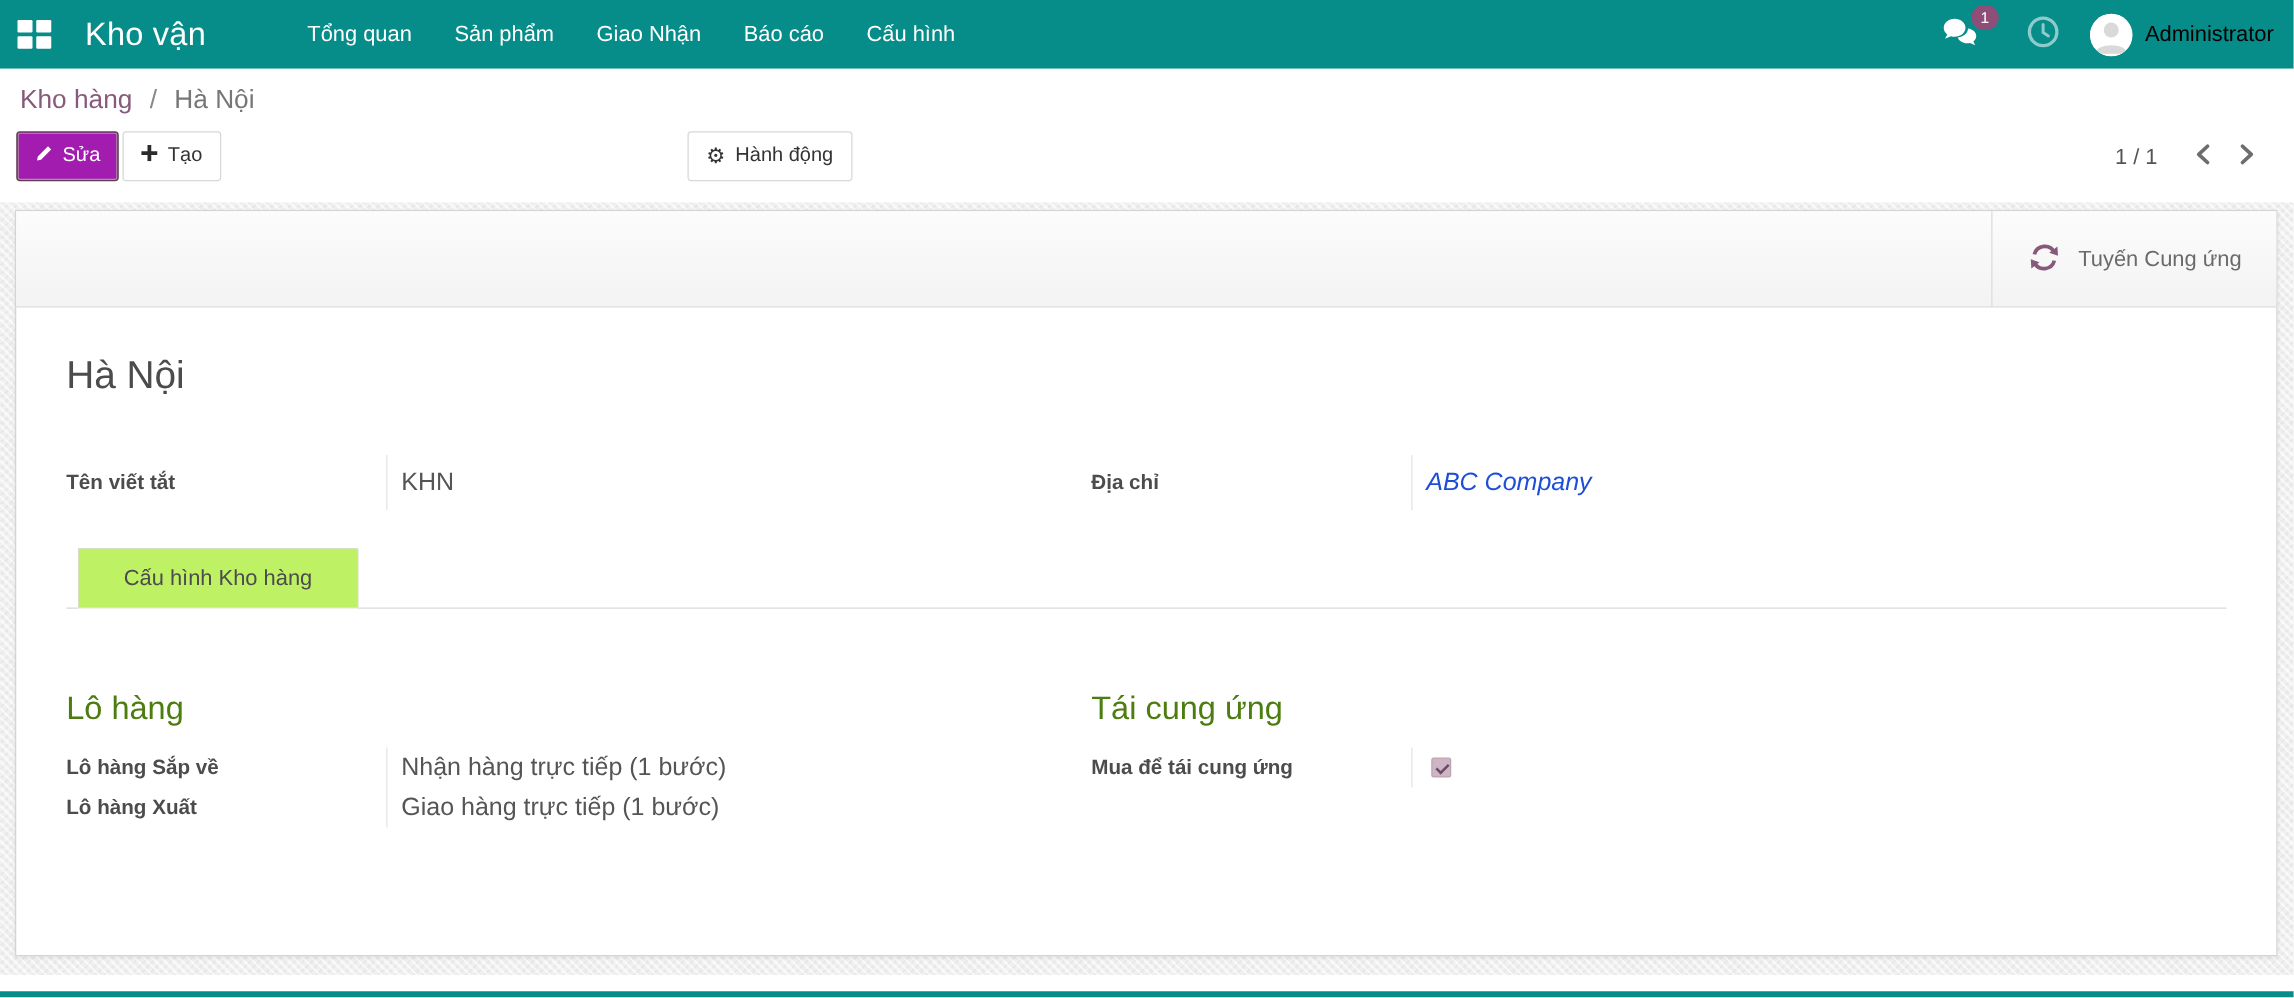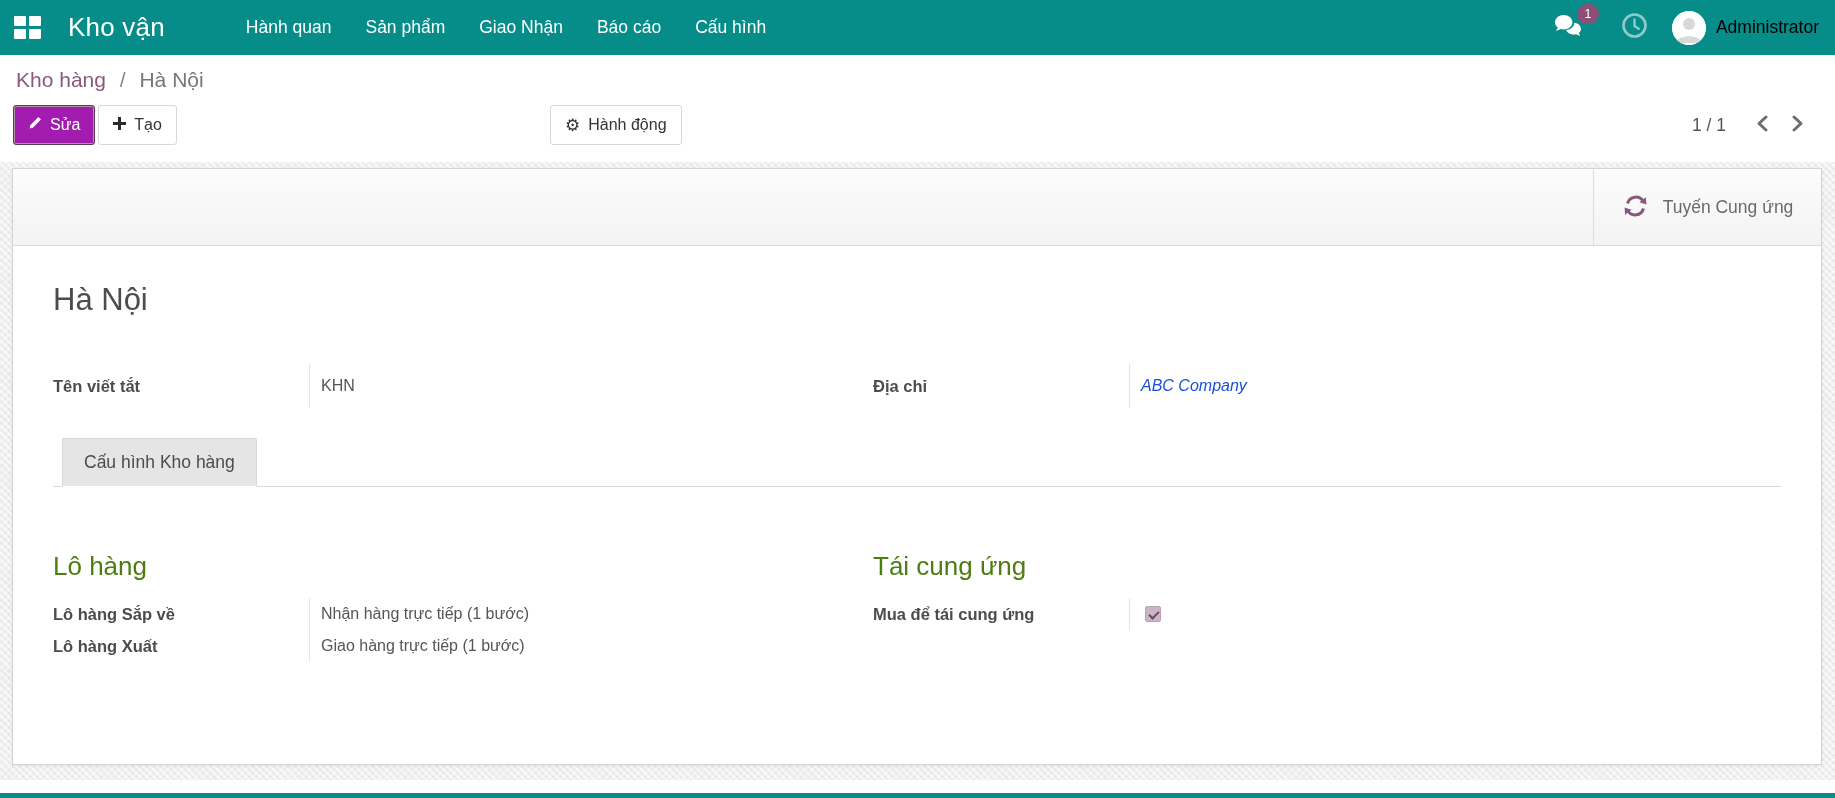--- a/index.html
+++ b/index.html
@@ -53,46 +53,46 @@
   .sheet-body { padding: 36px 40px 0 40px; }
   .o-title { font-size: 31px; font-weight: 400; color: #4c4c4c; }
 
   .fieldgroup { display: flex; }
   .group-left { width: 820px; flex: 0 0 auto; }
   .group-right { flex: 1; }
   .top-group { margin-top: 46px; }
   .frow { display: flex; height: 44px; align-items: center; }
   .frow-sm { height: 32px; }
   .flabel { width: 256px; flex: 0 0 auto; font-weight: bold; font-size: 16.5px; color: #4c4c4c; }
-  .fval { align-self: stretch; display: flex; align-items: center; flex: 1; border-left: 1px solid #e4e4e4; padding-left: 11px; font-size: 16px; color: #555; }
+  .fval { align-self: stretch; display: flex; align-items: center; flex: 1; border-left: 1px solid #e4e4e4; padding-left: 11px; font-size: 20px; color: #555; }
   .fval.link { color: #1d4ed8; cursor: pointer; font-style: italic; }
 
   .tabs { margin-top: 30px; border-bottom: 1px solid #d9d9d9; display: flex; }
-  .tab { height: 49px; margin-left: 9px; padding: 0 21px; display: flex; align-items: center; font-size: 17.5px; color: #4c4c4c; background: #e5e5e5; border: 1px solid #d9d9d9; border-bottom: 1px solid #fff; border-radius: 2px 2px 0 0; margin-bottom: -1px; cursor: pointer; text-align: center; }
+  .tab { height: 49px; margin-left: 9px; padding: 0 36px; display: flex; align-items: center; font-size: 17.5px; color: #4c4c4c; background: #bef264; border: 1px solid #d9d9d9; border-bottom: 1px solid #fff; border-radius: 2px 2px 0 0; margin-bottom: -1px; cursor: pointer; text-align: center; }
 
   .sections { margin-top: 64px; }
   .sec-title { font-size: 26px; font-weight: 400; color: #4d7c0f; margin-bottom: 16px; }
   .checkbox { width: 16px; height: 16px; background: #cdb5c6; border: 1px solid #bca3b4; border-radius: 2px; position: relative; margin-left: 4px; cursor: default; }
   .checkbox::after { content: ""; position: absolute; left: 3px; top: 3.5px; width: 8px; height: 4px; border-left: 2px solid #6d4a63; border-bottom: 2px solid #6d4a63; transform: rotate(-45deg); }
 
   .bottom-bar { position: absolute; left: 0; right: 0; bottom: 0; height: 5px; background: #068c89; }
 </style>
 </head>
 <body>
 
 <header class="navbar">
   <div class="apps-icon">
     <span></span>
       <span></span>
       <span></span>
       <span></span>
   </div>
   <a class="brand">Kho vận</a>
   <nav class="menu">
-    <a>Hành quan</a>
+    <a>Tổng quan</a>
     <a>Sản phẩm</a>
     <a>Giao Nhận</a>
     <a>Báo cáo</a>
     <a>Cấu hình</a>
   </nav>
   <div class="nav-right">
     <div class="msg-wrap">
       <span>
         <svg width="30" height="25" viewBox="0 0 30 25">
           <path fill="#fff" d="M2 9.2C2 5.2 5.9 2 10.7 2s8.7 3.2 8.7 7.2-3.9 7.2-8.7 7.2c-1 0-2-.1-2.9-.4L3 18l1.8-3.5C3 13.2 2 11.3 2 9.2z"></path>

